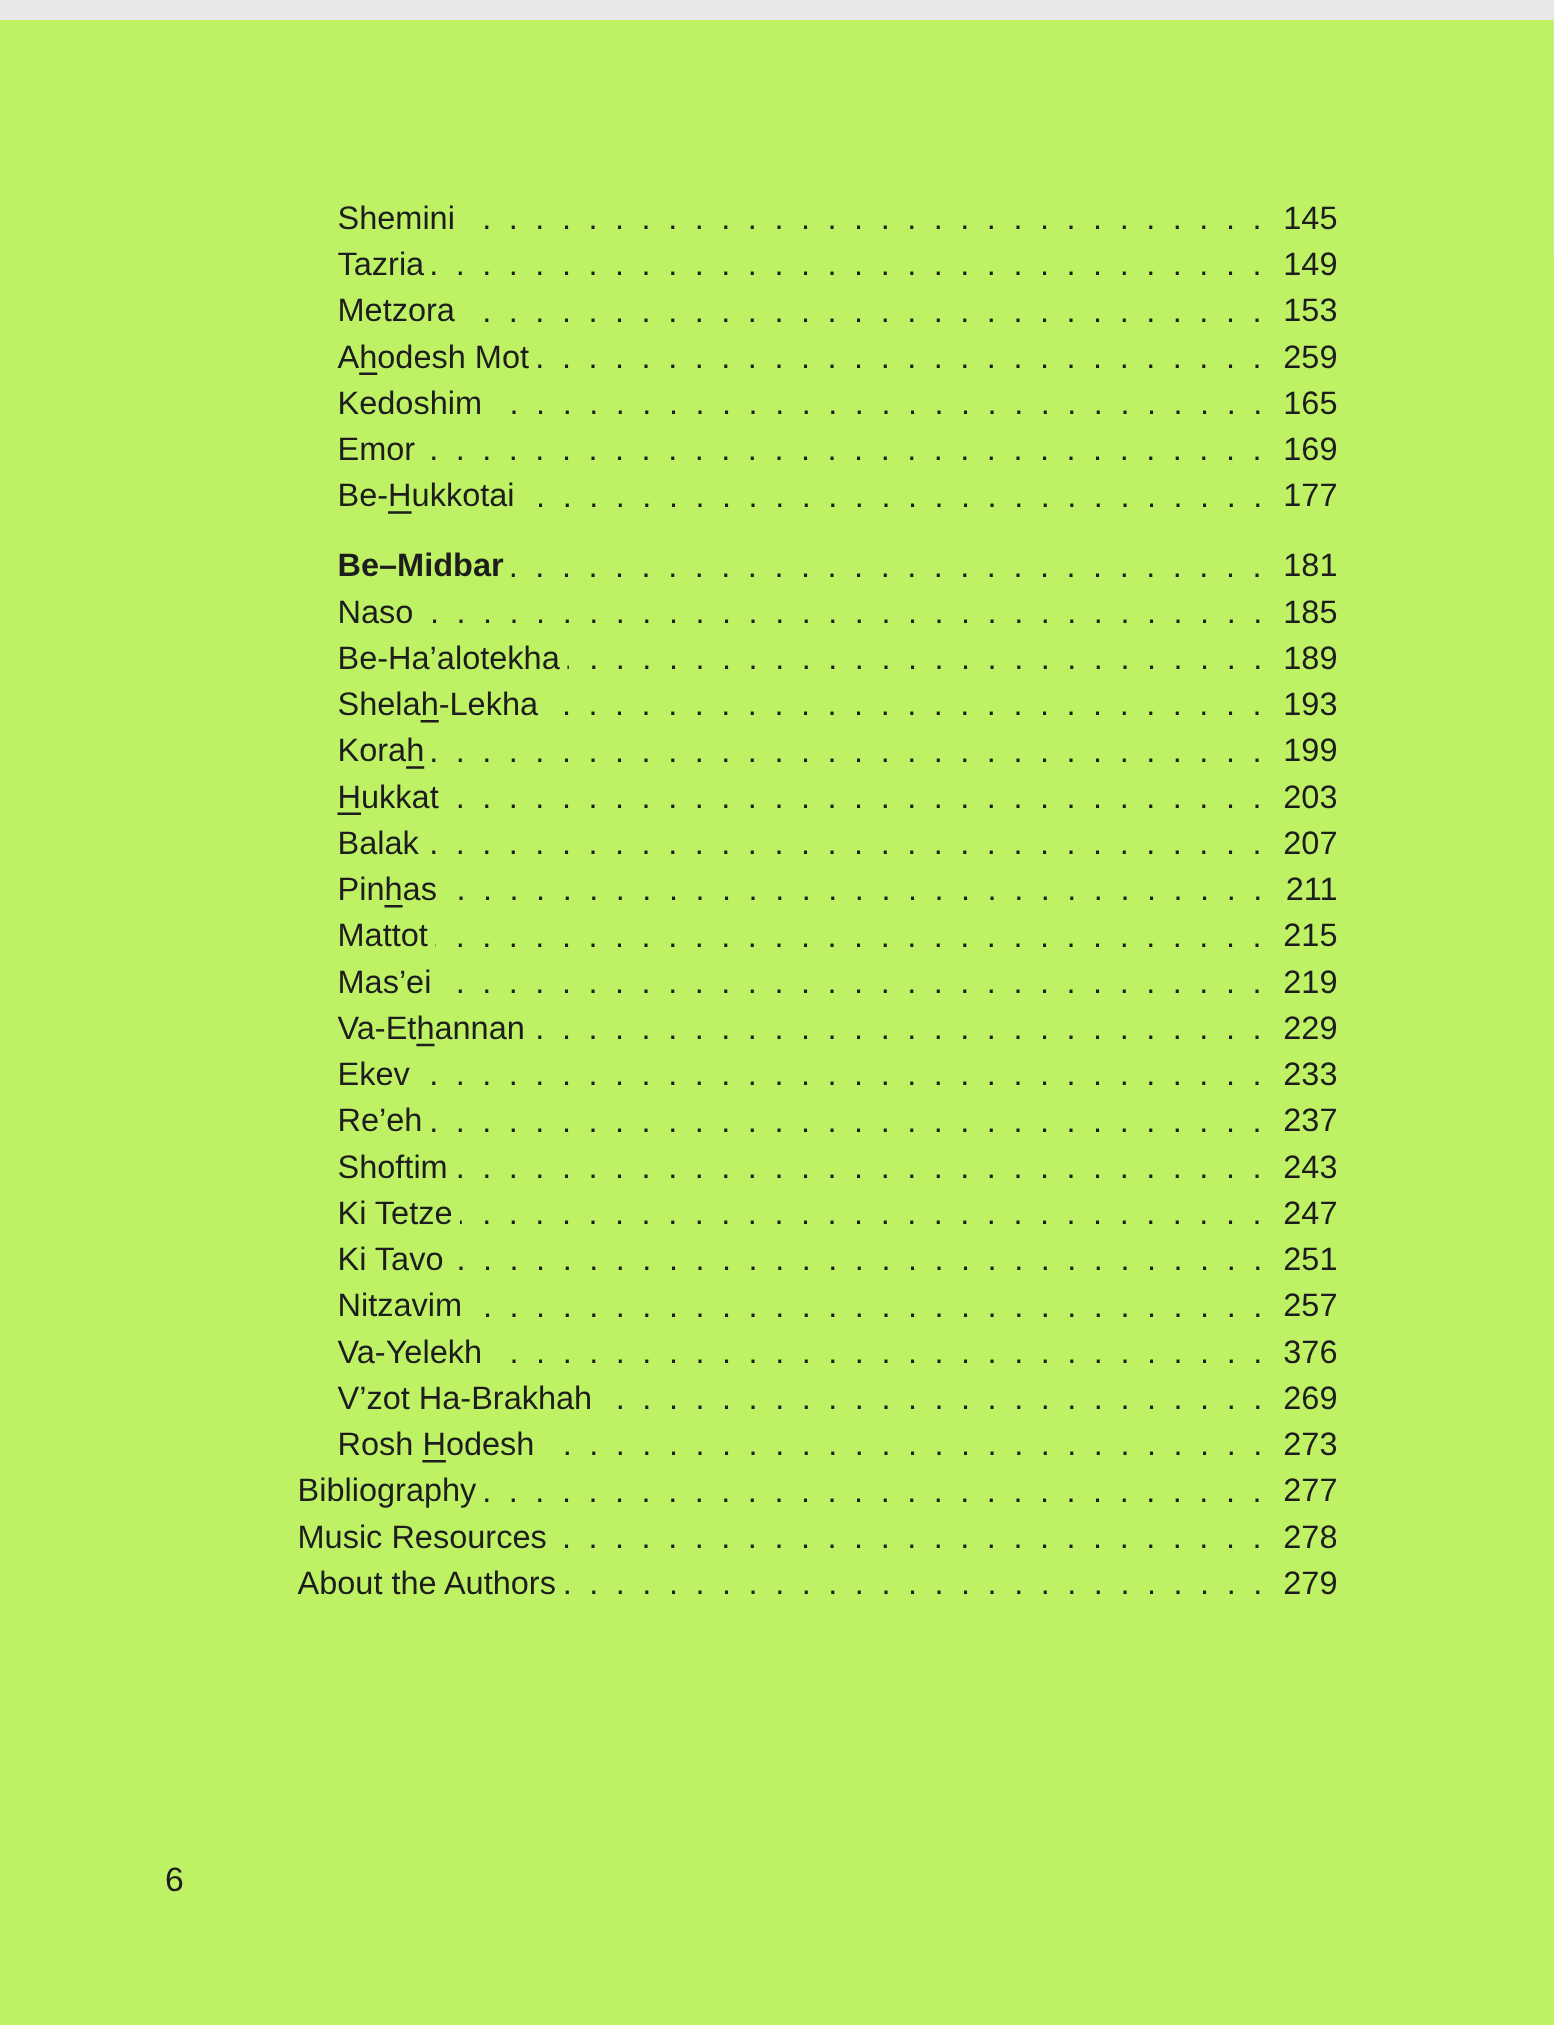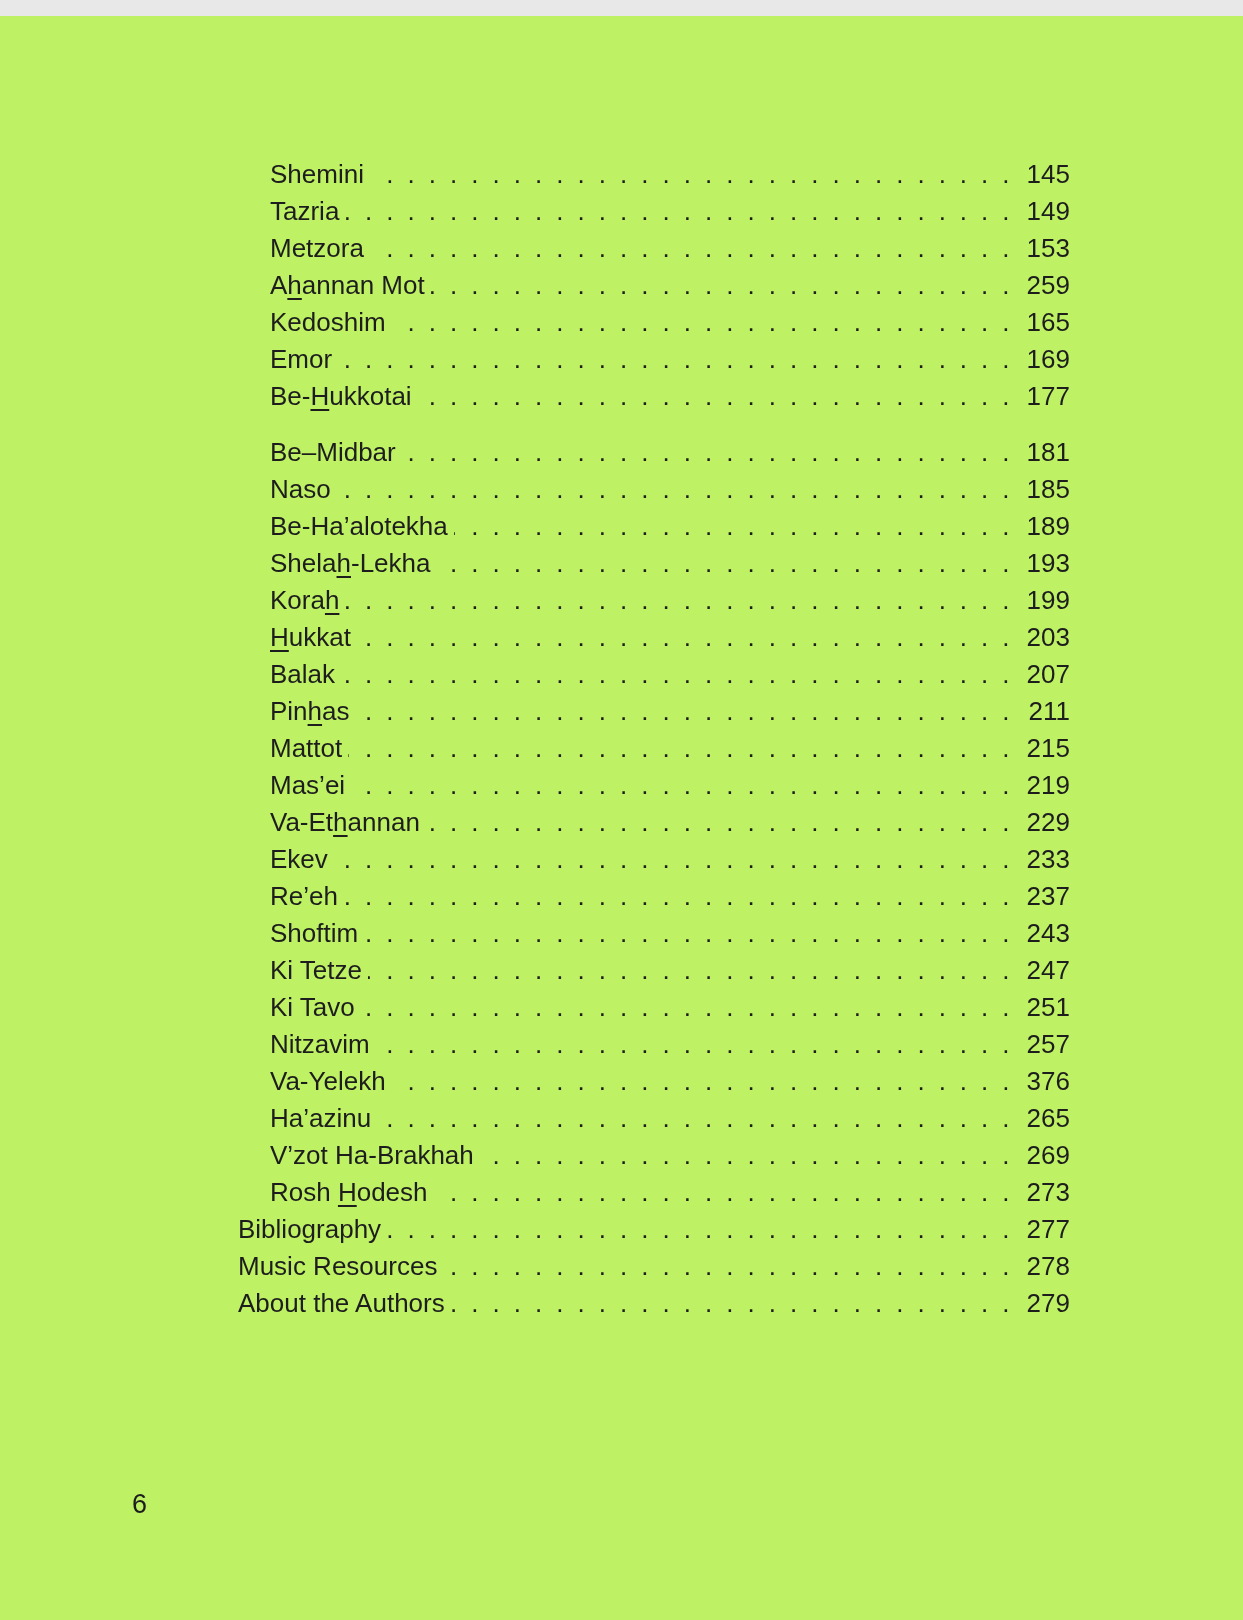--- a/index.html
+++ b/index.html
@@ -20,21 +20,21 @@
     right: 173px;
     font-size: 26px;
     line-height: 37px;
   }
   .row {
     display: flex;
     align-items: baseline;
   }
   .row.indent { padding-left: 32px; }
   .row.gap { margin-top: 19px; }
-  .row.bold .label { font-weight: normal; }
+  .row.bold .label { font-weight: bold; }
   .label {
     flex: none;
     white-space: nowrap;
   }
   .leader {
     flex: 1 1 auto;
     min-width: 0;
     overflow: hidden;
     white-space: nowrap;
     direction: rtl;
@@ -78,21 +78,21 @@
         <span class="label"><span>Tazria</span></span>
         <span class="leader"></span>
         <span class="pageno">149</span>
       </div>
     <div class="row indent">
         <span class="label"><span>Metzora</span></span>
         <span class="leader"></span>
         <span class="pageno">153</span>
       </div>
     <div class="row indent">
-        <span class="label"><span>A</span><span class="u">h</span><span>annan Mot</span></span>
+        <span class="label"><span>A</span><span class="u">h</span><span>odesh Mot</span></span>
         <span class="leader"></span>
         <span class="pageno">259</span>
       </div>
     <div class="row indent">
         <span class="label"><span>Kedoshim</span></span>
         <span class="leader"></span>
         <span class="pageno">165</span>
       </div>
     <div class="row indent">
         <span class="label"><span>Emor</span></span>
@@ -190,25 +190,20 @@
         <span class="label"><span>Nitzavim</span></span>
         <span class="leader"></span>
         <span class="pageno">257</span>
       </div>
     <div class="row indent">
         <span class="label"><span>Va-Yelekh</span></span>
         <span class="leader"></span>
         <span class="pageno">376</span>
       </div>
     <div class="row indent">
-        <span class="label"><span>Ha’azinu</span></span>
-        <span class="leader"></span>
-        <span class="pageno">265</span>
-      </div>
-    <div class="row indent">
         <span class="label"><span>V’zot Ha-Brakhah</span></span>
         <span class="leader"></span>
         <span class="pageno">269</span>
       </div>
     <div class="row indent">
         <span class="label"><span>Rosh </span><span class="u">H</span><span>odesh</span></span>
         <span class="leader"></span>
         <span class="pageno">273</span>
       </div>
 

